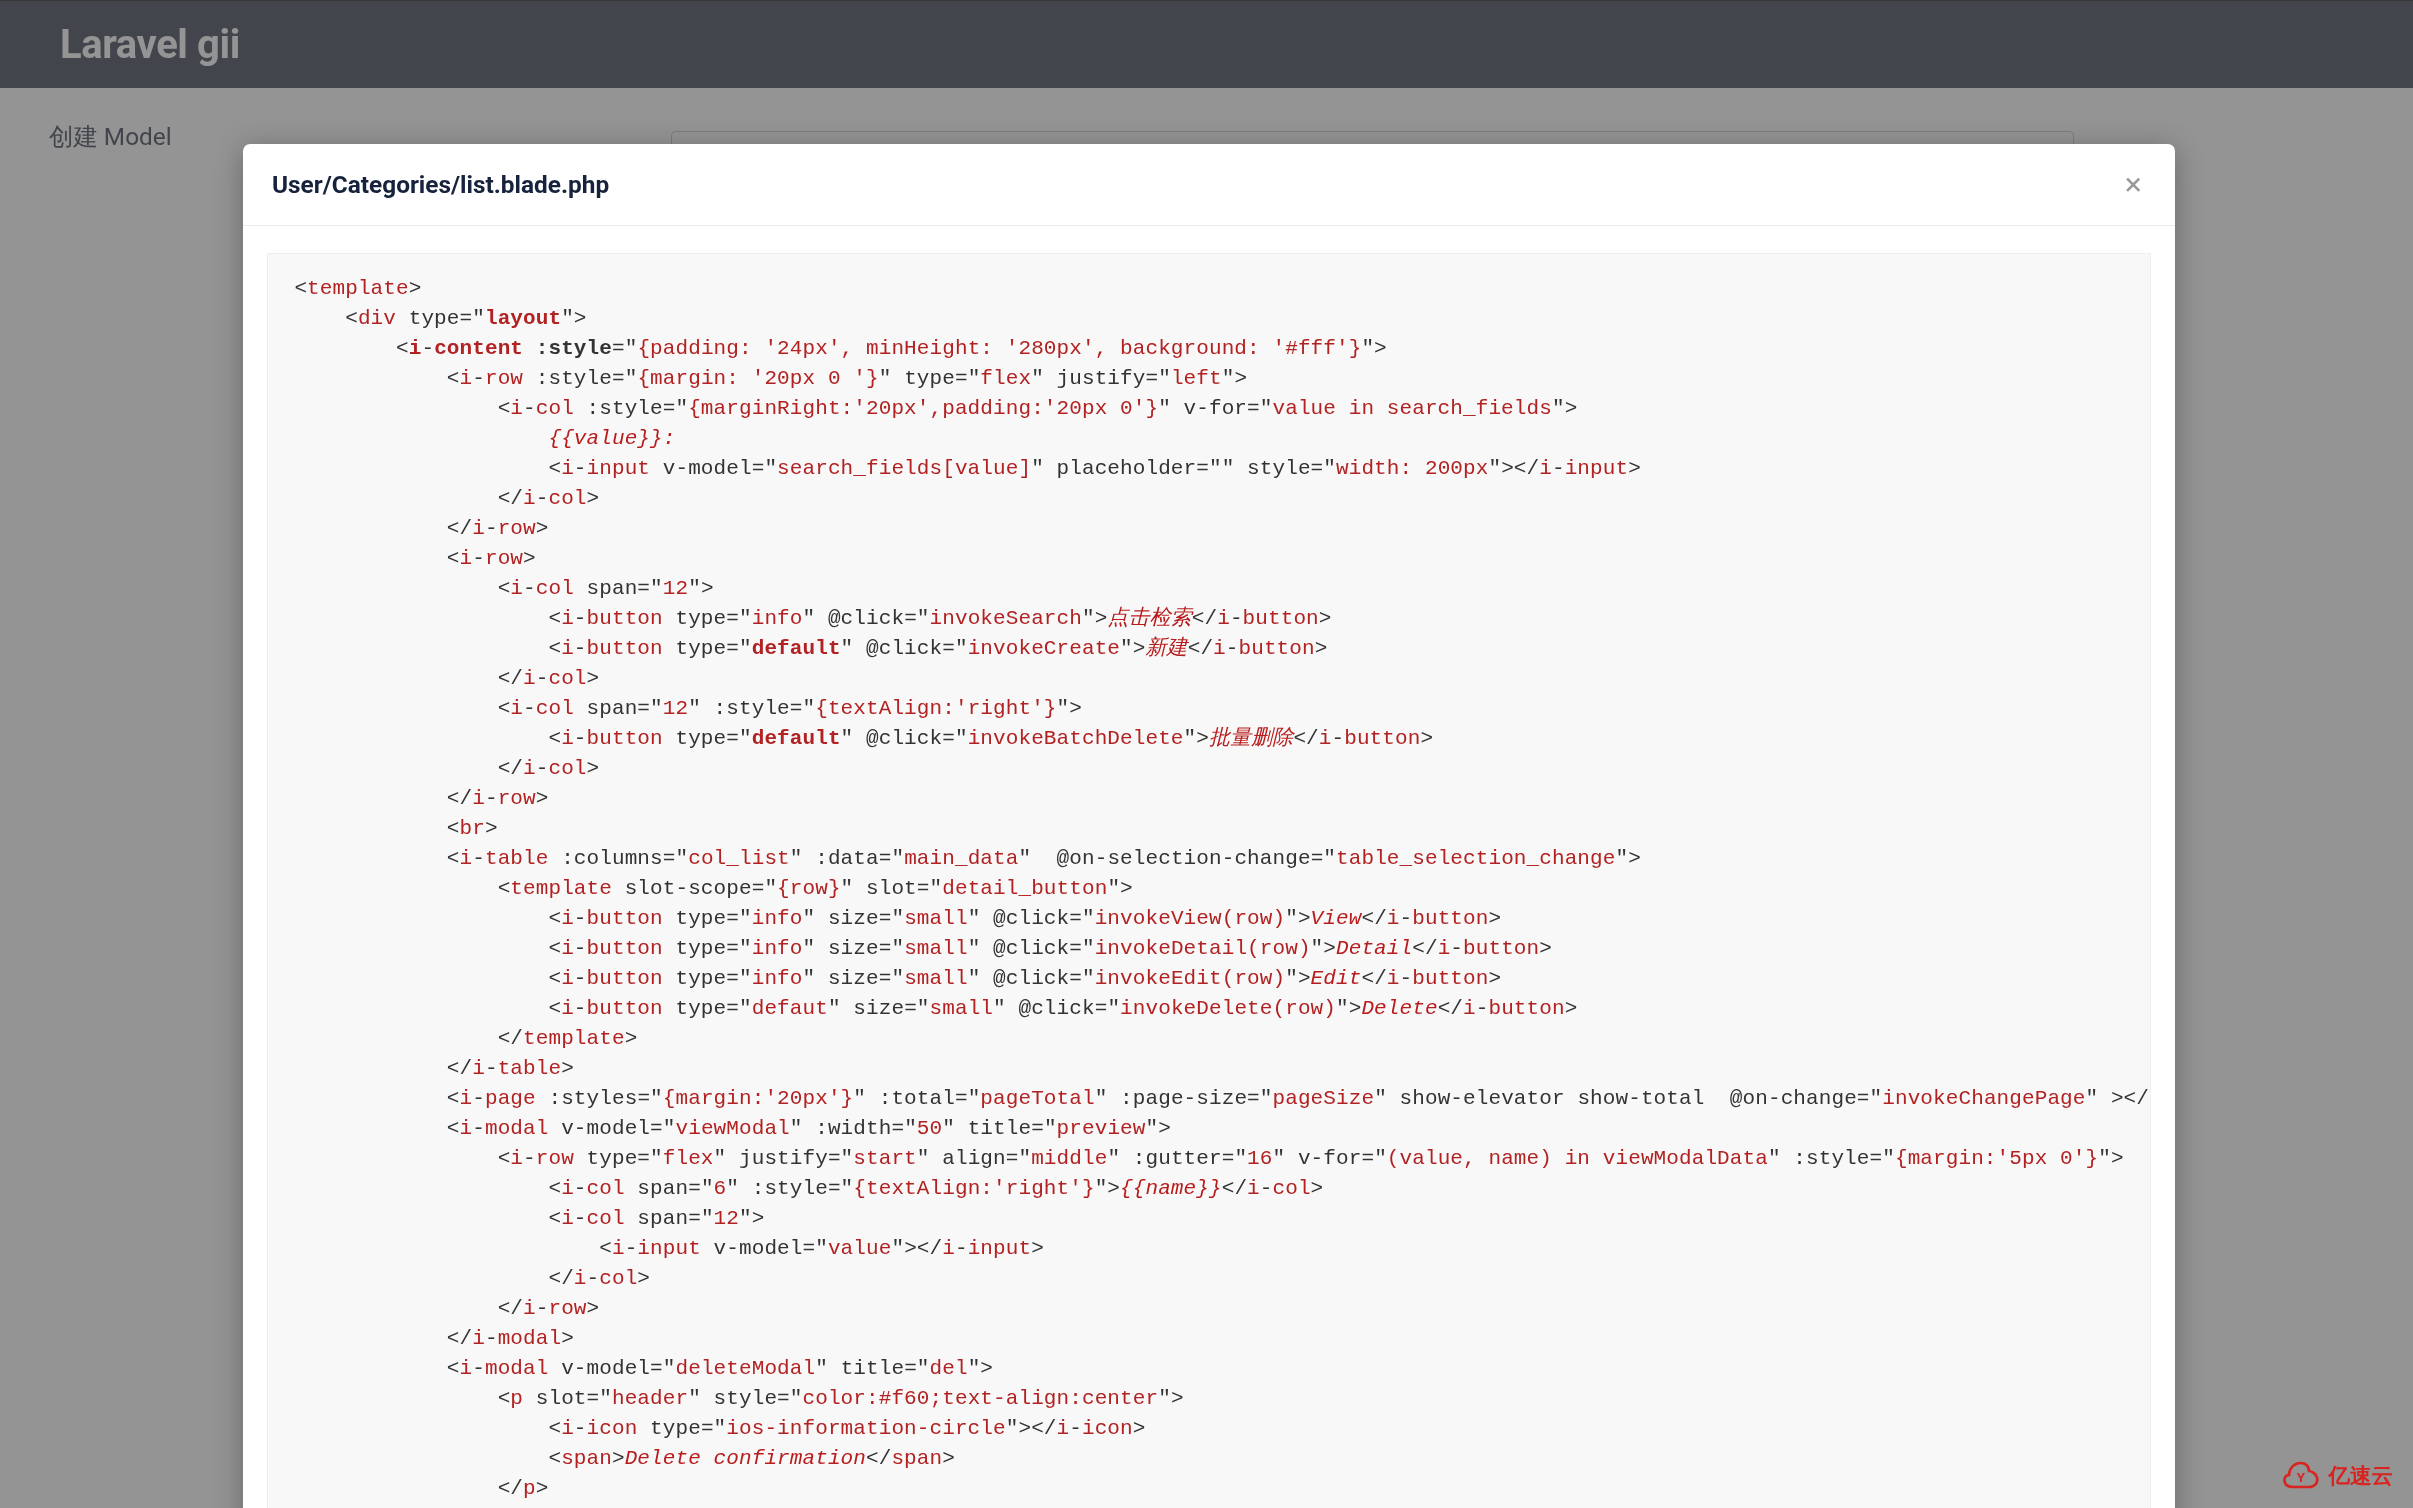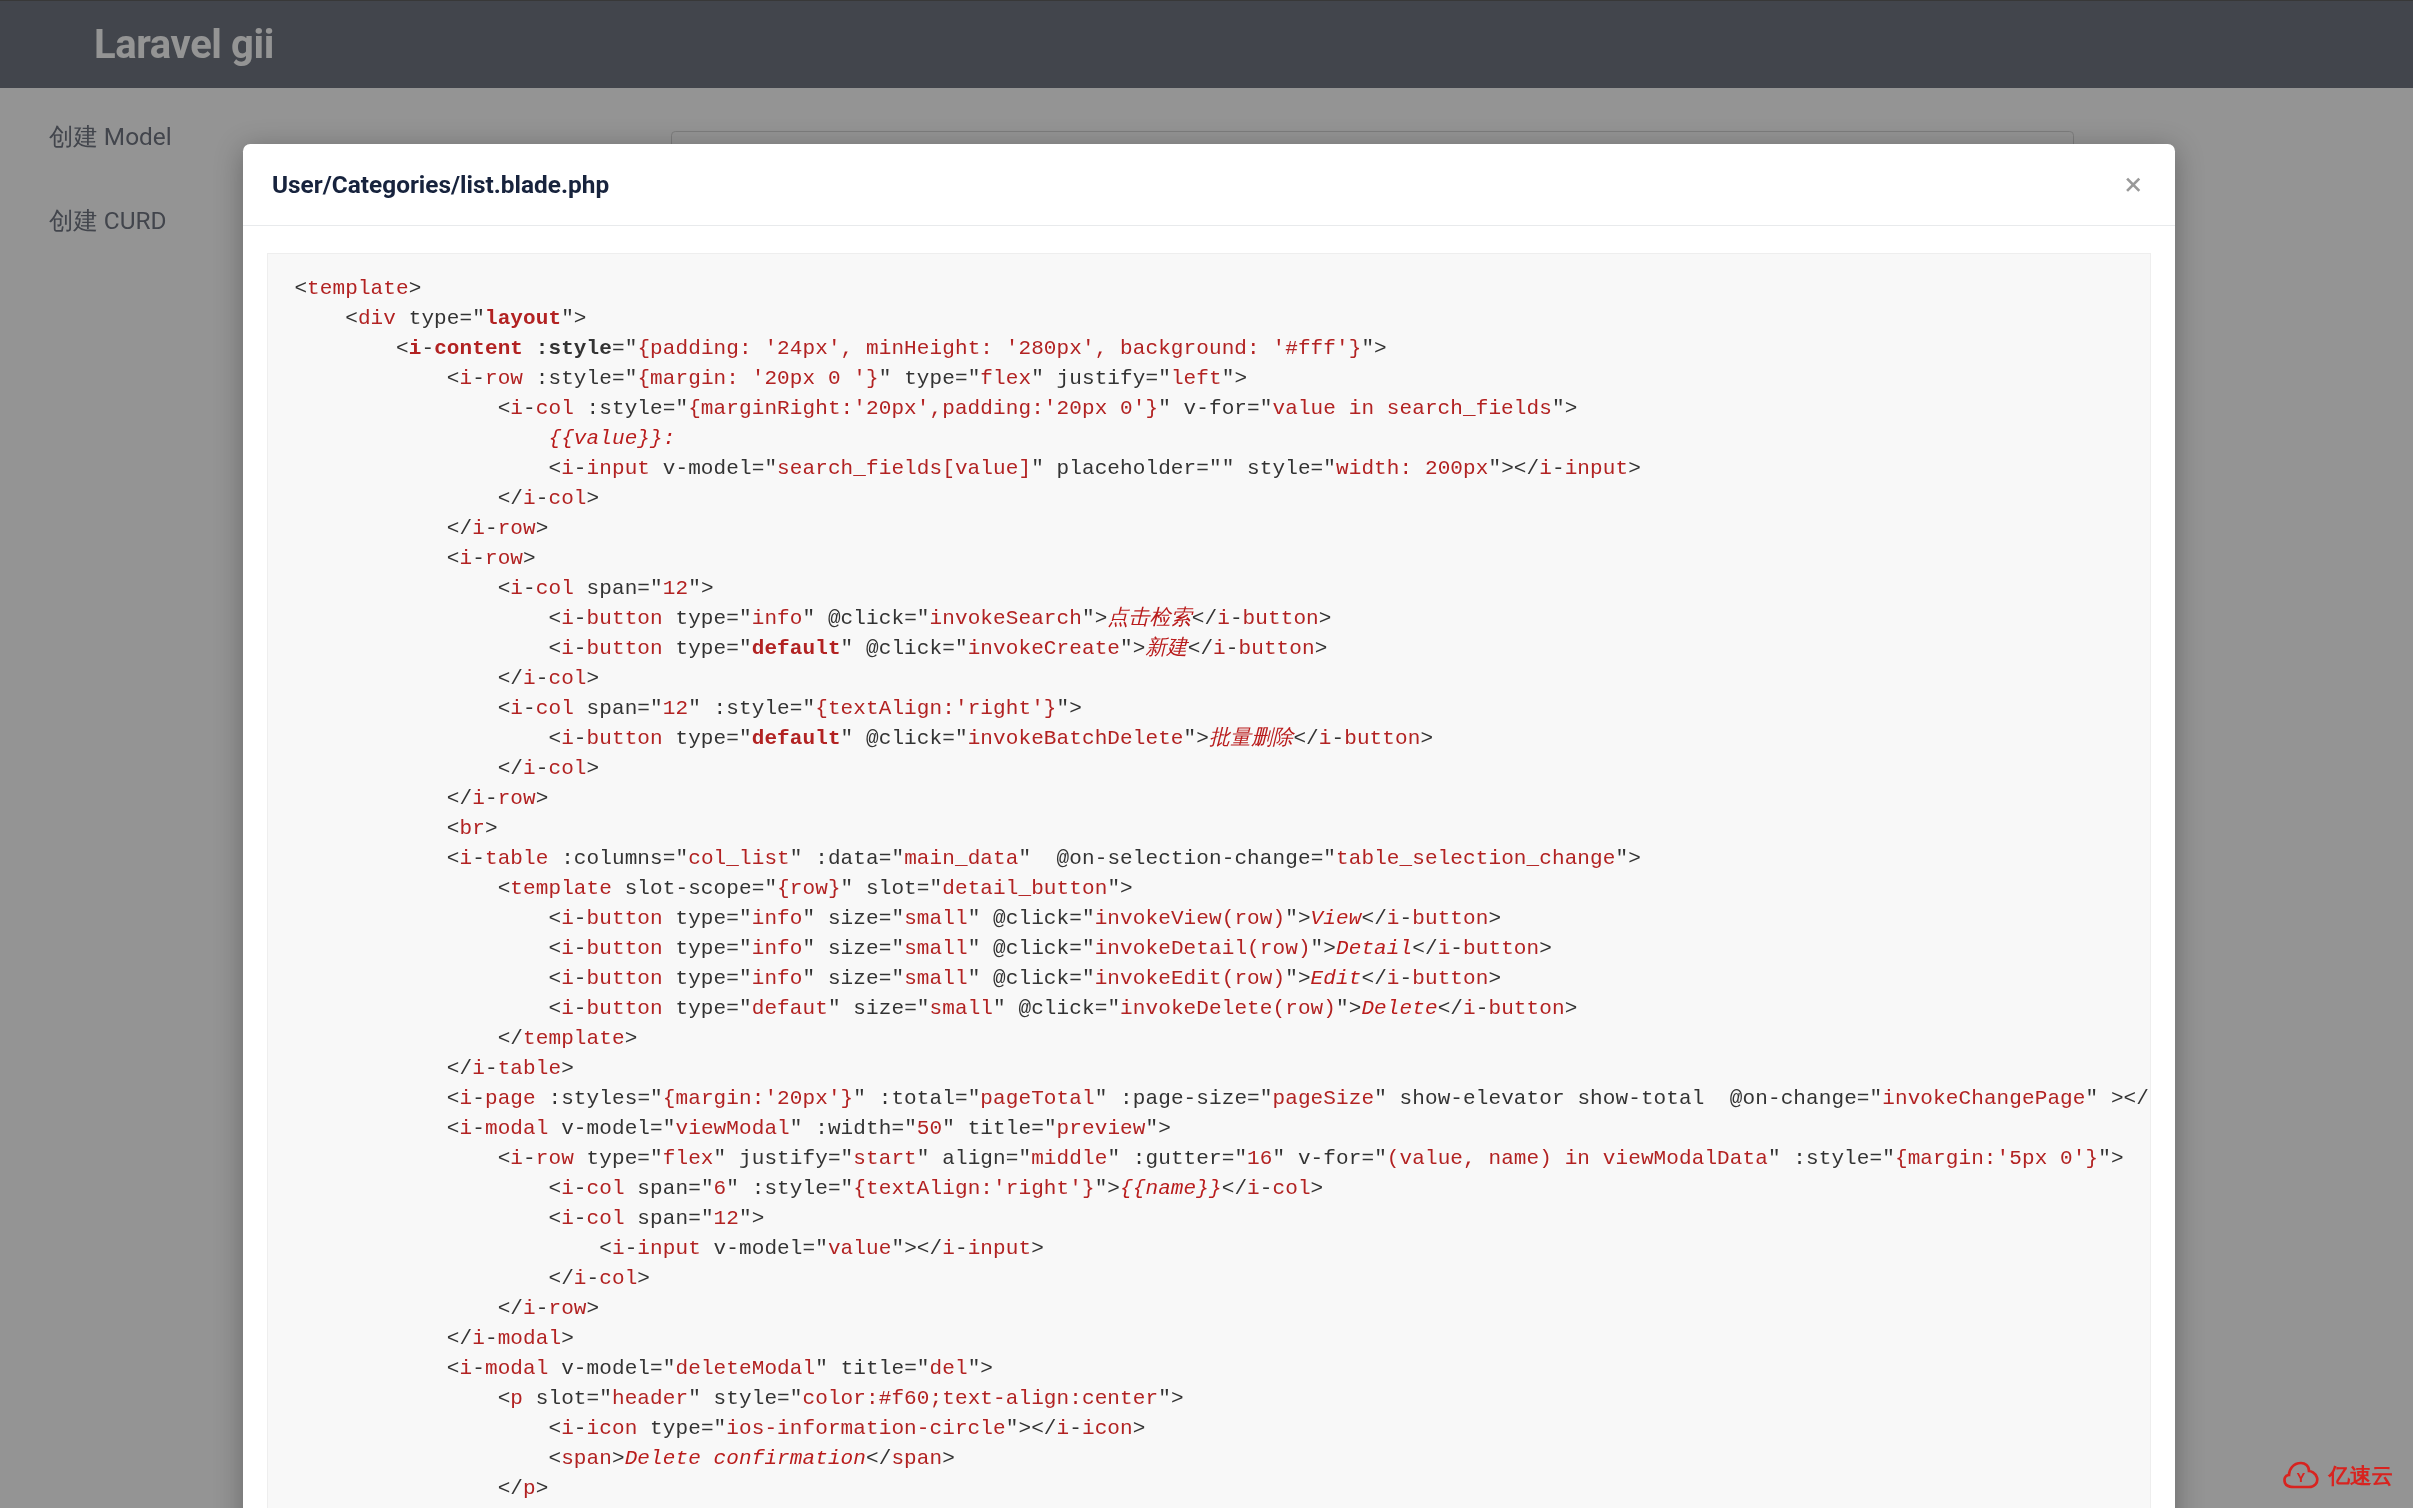--- a/index.html
+++ b/index.html
@@ -2,21 +2,21 @@
 <html style="font-size:11.5px"><head>
 <meta charset="utf-8">
 <style>
   * { box-sizing: border-box; margin: 0; padding: 0; }
   html, body { width: 100%; height: 100%; font-family: -apple-system, BlinkMacSystemFont, "Segoe UI", Roboto, "Helvetica Neue", Arial, sans-serif; }
   body { background: #999; overflow: hidden; }
 
   .app-frame { width: 2413px; height: 1508px; background: #fff; transform-origin: top left; position: relative; }
 
   
-  .header-bar { height: 88px; background: #495060; display: flex; align-items: center; padding-left: 94px; border-top: 1.4px solid #333; }
+  .header-bar { height: 88px; background: #495060; display: flex; align-items: center; padding-left: 60px; border-top: 1.4px solid #333; }
   .header-title { color: #fff; font-size: 40px; font-weight: 700; letter-spacing: -0.4px; }
 
   
   .sidebar { position: absolute; top: 95px; left: 0; width: 330px; background: #fff; }
   .sidebar-item { padding: 26px 49px; color: #495060; font-size: 24.4px; font-weight: 400; cursor: pointer; }
 
   
   .main-card { position: absolute; top: 95px; left: 333px; right: 1.4px; height: 1095px; background: #fff; }
   .main-card-inner { margin: 36px 338px; border: 0.7px solid #ccc; height: 43px; border-top-left-radius: 4.3px; border-top-right-radius: 4.3px;}
 
@@ -50,23 +50,20 @@
 
 <div class="app-frame" id="frame" style="transform: scale(1);">
 
   <div class="header-bar">
     <div class="header-title">Laravel gii</div>
   </div>
 
   <div class="sidebar">
     <div class="sidebar-item">
       <span>创建 Model</span>
-    </div>
-    <div class="sidebar-item">
-      <span>创建 CURD</span>
     </div>
   </div>
 
   <div class="main-card">
     <div class="main-card-inner"></div>
   </div>
 
   <div class="overlay"></div>
 
   <div class="modal">

